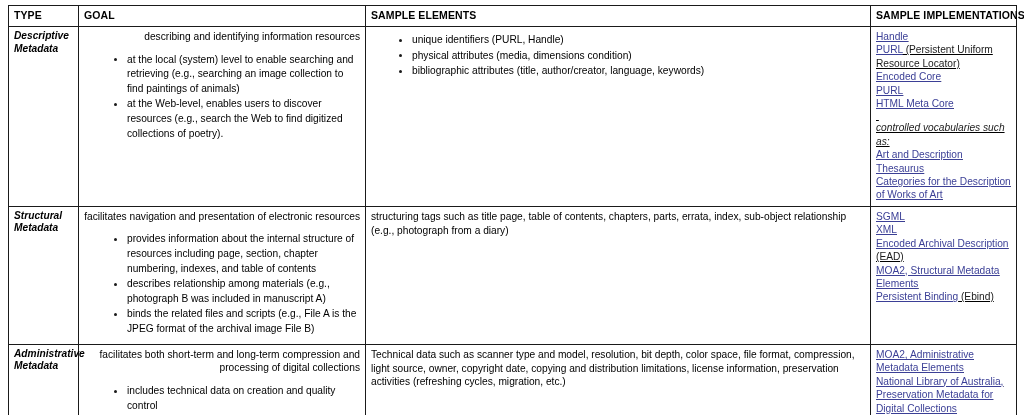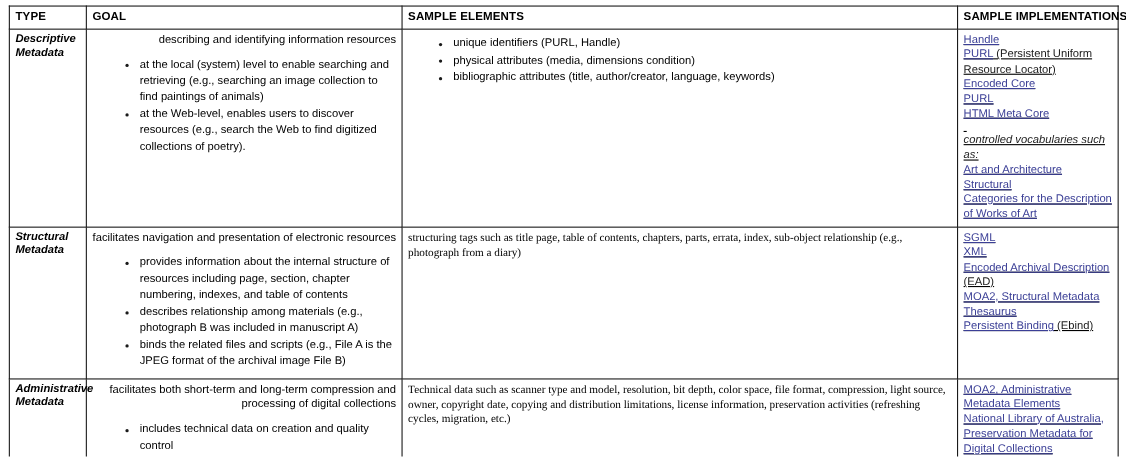--- a/index.html
+++ b/index.html
@@ -100,21 +100,21 @@
     top: 5.5px;
     width: 3.4px;
     height: 3.4px;
     background: #1a1a1a;
     border-radius: 50%;
   }
 
   
   td.elem-cell { padding-top: 6px; }
   td.elem-cell ul.bullets { margin-top: 3px; padding-left: 28px; }
-  td.elem-cell p.para { margin: 0; line-height: 13.8px; font-family: Liberation Serif, serif; }
+  td.elem-cell p.para { margin: 0; line-height: 13.8px; }
 
   
   td.impl-cell {
     padding-top: 5px;
     font-size: 10.2px;
     line-height: 13.4px;
   }
   .impl-list {
     margin: 0;
     padding: 0;
@@ -191,21 +191,21 @@
 
         <td class="impl-cell">
           <ul class="impl-list">
             <li><span class="lnk">Handle</span></li>
             <li><span class="lnk">PURL</span><span class="plain"> (Persistent Uniform Resource Locator)</span></li>
             <li><span class="lnk">Encoded Core</span></li>
             <li><span class="lnk">PURL</span></li>
             <li><span class="lnk">HTML Meta Core</span></li>
             <li class="spacer">&nbsp;</li>
             <li><span class="ital-note">controlled vocabularies such as:</span></li>
-            <li><span class="lnk">Art and Architecture Structural</span></li>
+            <li><span class="lnk">Art and Description Thesaurus</span></li>
             <li><span class="lnk">Categories for the Description of Works of Art</span></li>
           </ul>
         </td>
       </tr>
 
       <tr class="row-2">
         <td class="type-cell">Structural Metadata</td>
 
         <td class="body-cell">
           <p class="lead">facilitates navigation and presentation of electronic resources</p>
@@ -218,21 +218,21 @@
 
         <td class="elem-cell">
           <p class="para">structuring tags such as title page, table of contents, chapters, parts, errata, index, sub-object relationship (e.g., photograph from a diary)</p>
         </td>
 
         <td class="impl-cell">
           <ul class="impl-list">
             <li><span class="lnk">SGML</span></li>
             <li><span class="lnk">XML</span></li>
             <li><span class="lnk">Encoded Archival Description</span><br><span class="plain"> (EAD)</span></li>
-            <li><span class="lnk">MOA2, Structural Metadata Thesaurus</span></li>
+            <li><span class="lnk">MOA2, Structural Metadata Elements</span></li>
             <li><span class="lnk">Persistent Binding</span><span class="plain"> (Ebind)</span></li>
           </ul>
         </td>
       </tr>
 
       <tr class="row-3">
         <td class="type-cell">Administrative Metadata</td>
 
         <td class="body-cell">
           <p class="lead">facilitates both short-term and long-term compression and processing of digital collections</p>

